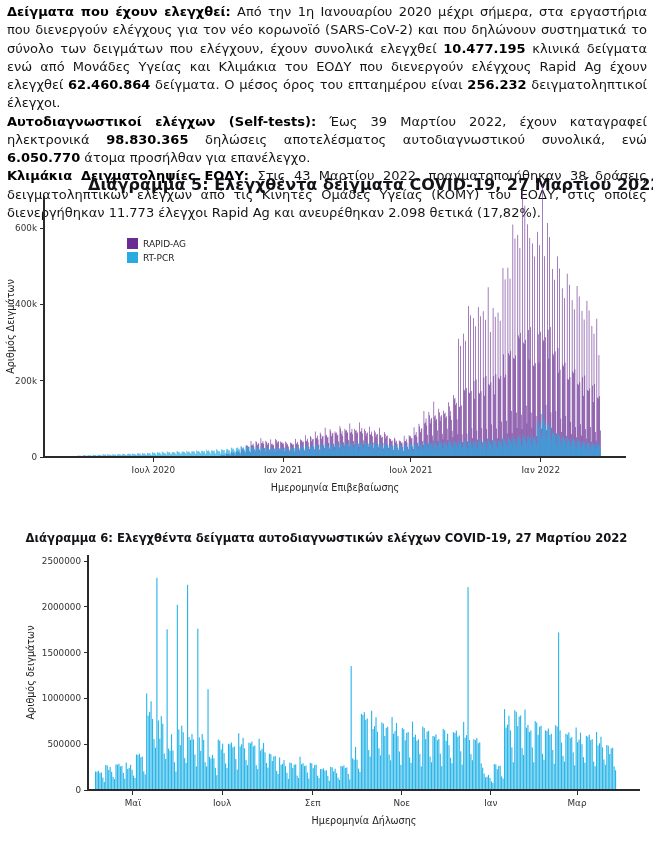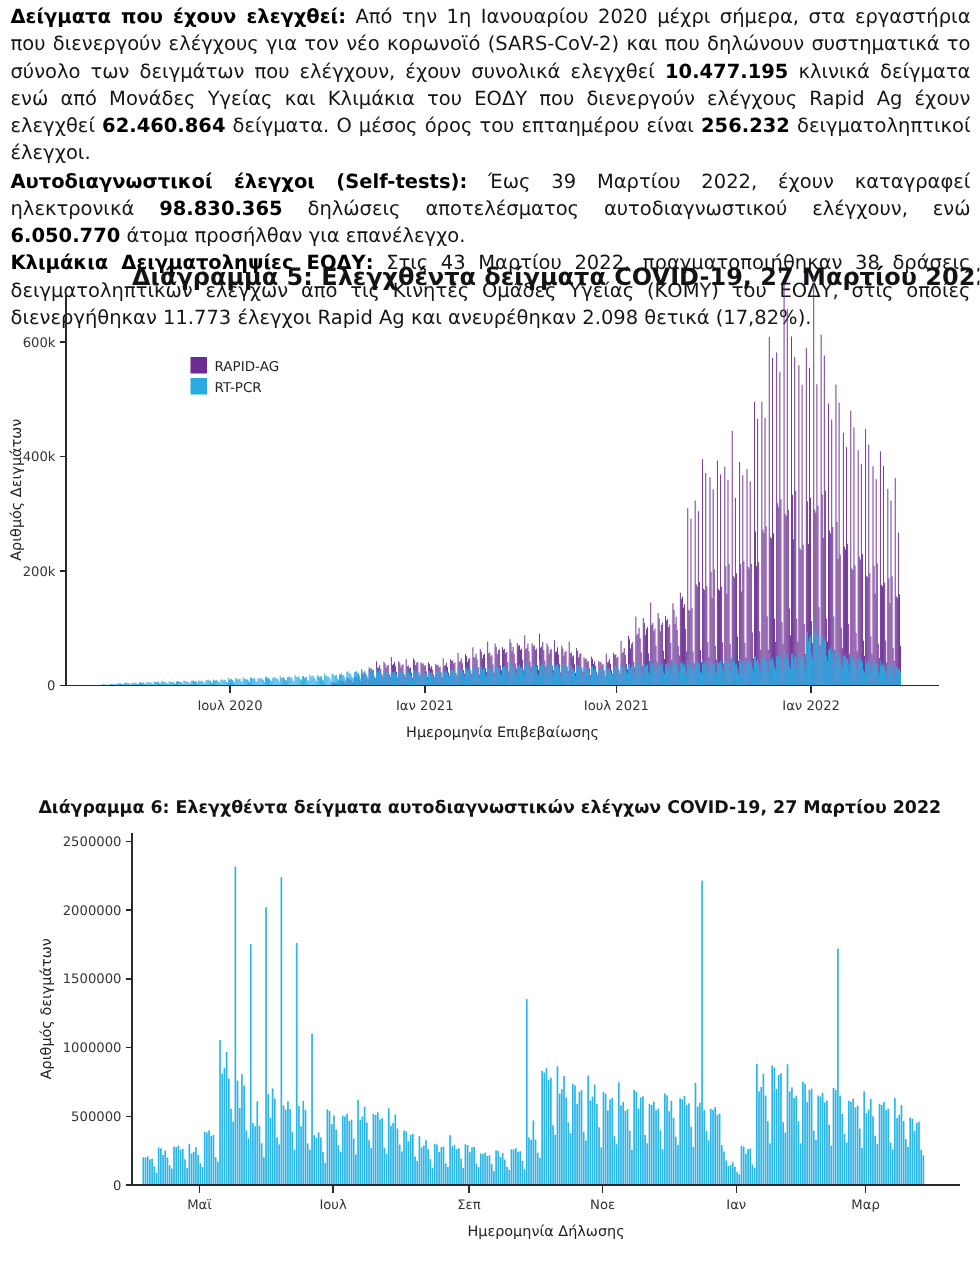--- a/index.html
+++ b/index.html
@@ -21,21 +21,21 @@
   .ticklbl{font-size:8.8px;}
   .axtitle{font-size:9.6px;fill:#222;}
   .legendlbl{font-size:9px;fill:#222;}
 </style>
 </head>
 <body>
 
 <div class="page">
   <div class="text-block" id="text-block">
       <p class="para"><b>Δείγματα που έχουν ελεγχθεί:</b><span> Από την 1η Ιανουαρίου 2020 μέχρι σήμερα, στα εργαστήρια που διενεργούν ελέγχους για τον νέο κορωνοϊό (SARS-CoV-2) και που δηλώνουν συστηματικά το σύνολο των δειγμάτων που ελέγχουν, έχουν συνολικά ελεγχθεί </span><b>10.477.195</b><span> κλινικά δείγματα ενώ από Μονάδες Υγείας και Κλιμάκια του ΕΟΔΥ που διενεργούν ελέγχους Rapid Ag έχουν ελεγχθεί </span><b>62.460.864</b><span> δείγματα. Ο μέσος όρος του επταημέρου είναι </span><b>256.232</b><span> δειγματοληπτικοί έλεγχοι.</span></p>
-      <p class="para"><b>Αυτοδιαγνωστικοί έλεγχοι (Self-tests):</b><span> Έως 39 Μαρτίου 2022, έχουν καταγραφεί ηλεκτρονικά </span><b>98.830.365</b><span> δηλώσεις αποτελέσματος αυτοδιαγνωστικού ελέγχουν, ενώ </span><b>6.050.770</b><span> άτομα προσήλθαν για επανέλεγχο.</span></p>
+      <p class="para"><b>Αυτοδιαγνωστικοί ελέγχων (Self-tests):</b><span> Έως 39 Μαρτίου 2022, έχουν καταγραφεί ηλεκτρονικά </span><b>98.830.365</b><span> δηλώσεις αποτελέσματος αυτοδιαγνωστικού συνολικά, ενώ </span><b>6.050.770</b><span> άτομα προσήλθαν για επανέλεγχο.</span></p>
       <p class="para"><b>Κλιμάκια Δειγματοληψίες ΕΟΔΥ:</b><span> Στις 43 Μαρτίου 2022, πραγματοποιήθηκαν 38 δράσεις δειγματοληπτικών ελέγχων από τις Κινητές Ομάδες Υγείας (ΚΟΜΥ) του ΕΟΔΥ, στις οποίες διενεργήθηκαν 11.773 έλεγχοι Rapid Ag και ανευρέθηκαν 2.098 θετικά (17,82%).</span></p>
     </div>
 
   <div class="chart-title" id="chart5-title">Διάγραμμα 5: Ελεγχθέντα δείγματα COVID-19, 27 Μαρτίου 2022</div>
   <svg id="chart5-svg" width="653" height="335" viewBox="0 170 653 335">
       <g>
         <rect x="221.0768" y="454.73537745454547" width="0.62" height="2.264622545454545" fill="#6a2c93"></rect>
         <rect x="221.7825" y="454.90522414545455" width="0.62" height="2.0947758545454542" fill="#6a2c93"></rect>
         <rect x="222.4882" y="455.30819374545456" width="0.62" height="1.6918062545454546" fill="#6a2c93"></rect>
         <rect x="223.19389999999999" y="455.10204648727273" width="0.62" height="1.8979535127272729" fill="#6a2c93"></rect>

